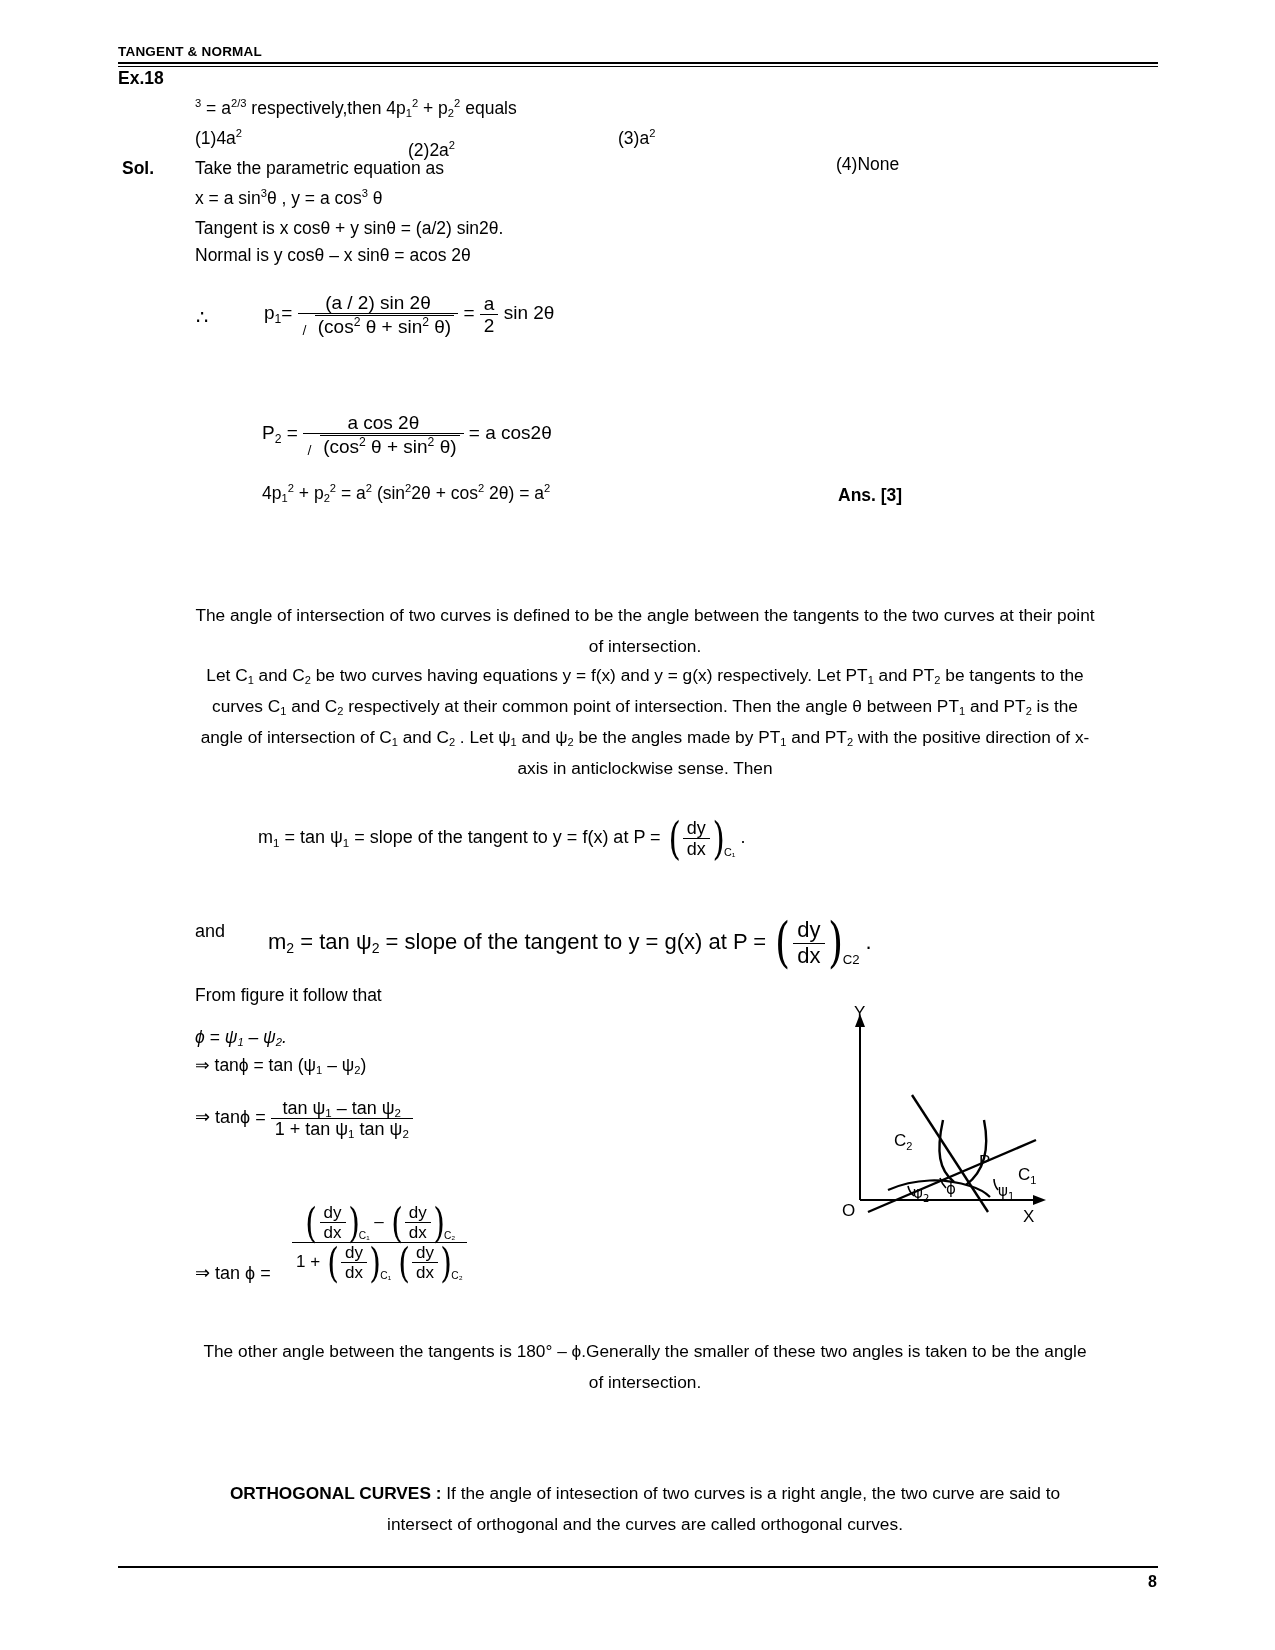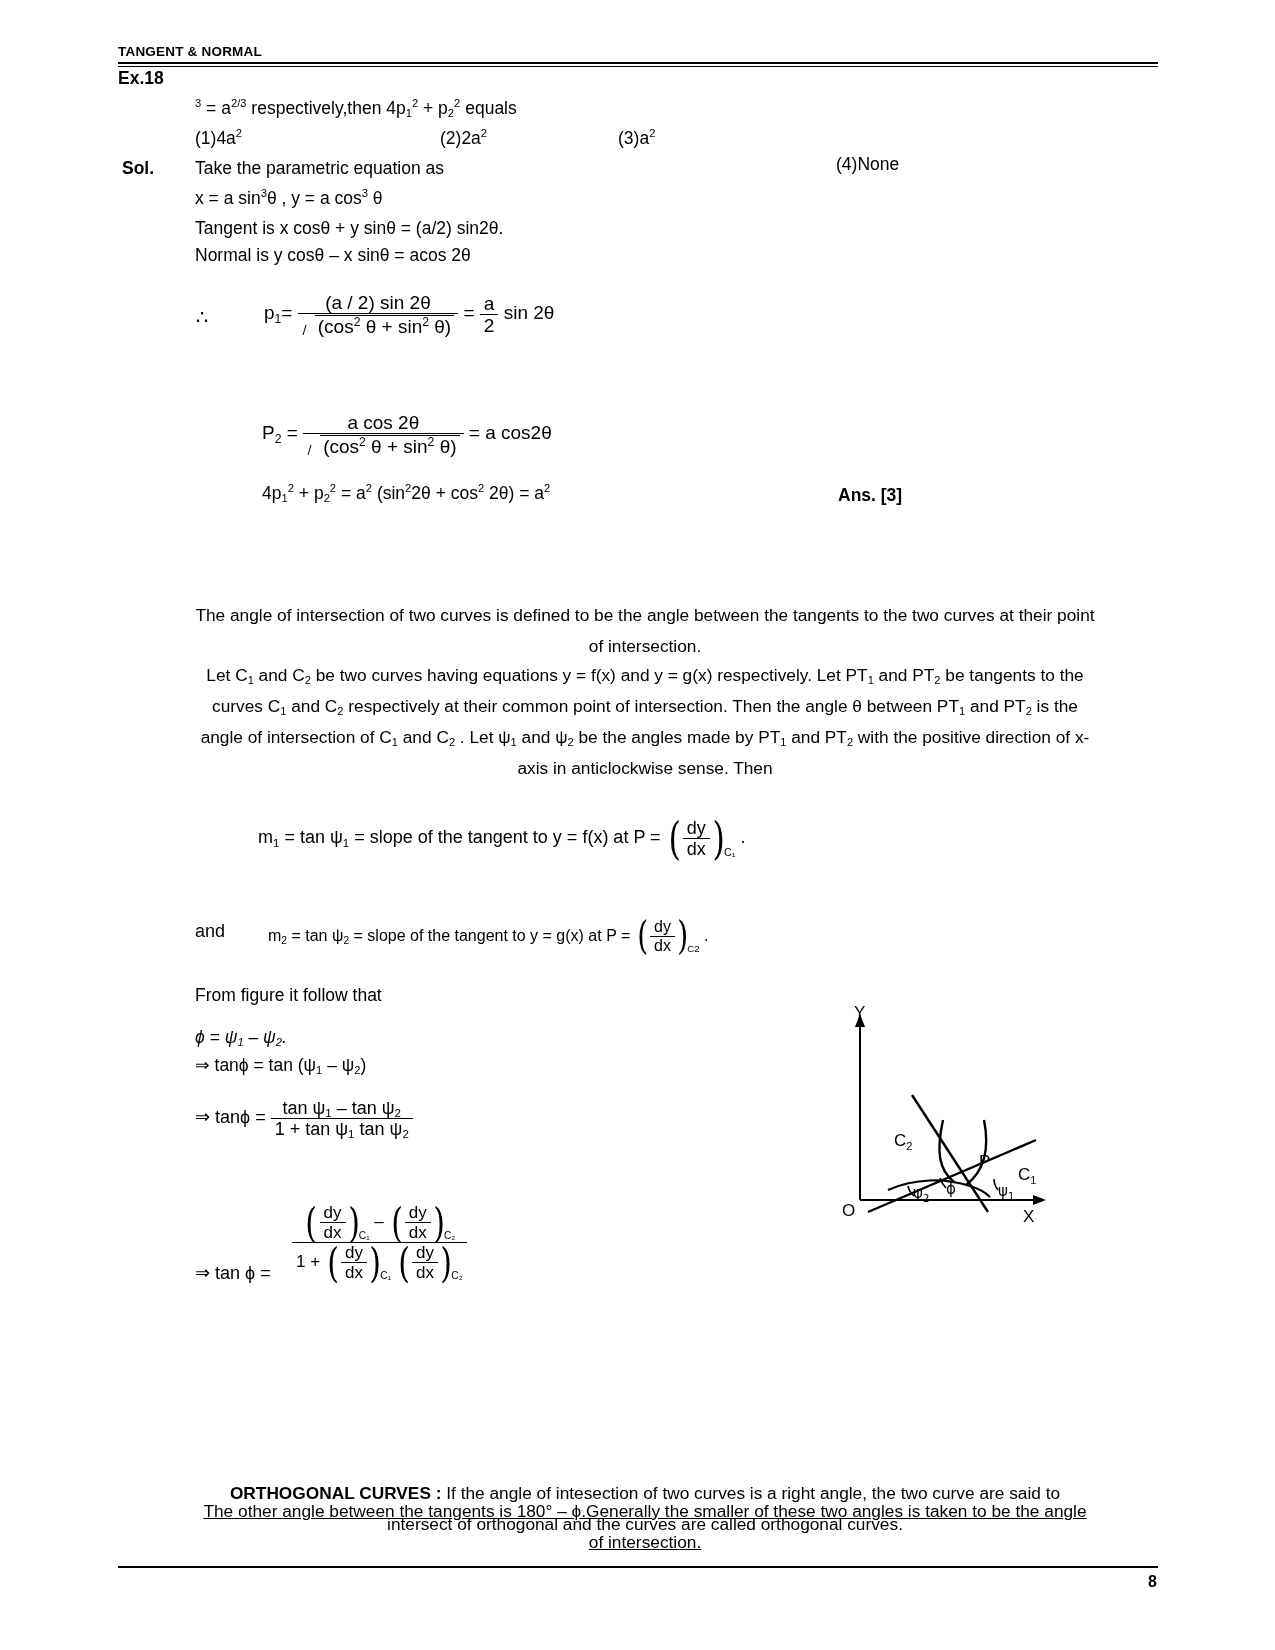--- a/index.html
+++ b/index.html
@@ -74,21 +74,21 @@
   <div class="t b" style="left:118px;top:68px;">Ex.18</div>
 
 
   <div class="t" style="left:195px;top:98px;">
     <sup>3</sup><span> = a</span><sup>2/3</sup><span> respectively,then 4p</span><sub>1</sub><sup>2</sup><span> + p</span><sub>2</sub><sup>2</sup><span> equals</span>
   </div>
 
   <div class="t" style="left:195px;top:128px;">
     <span>(1)</span><span>4a</span><sup>2</sup>
   </div>
-  <div class="t" style="left:408px;top:128px;margin-left:32px;">
+  <div class="t" style="left:408px;top:140px;">
     <span>(2)</span><span>2a</span><sup>2</sup>
   </div>
   <div class="t" style="left:618px;top:128px;">
     <span>(3)</span><span>a</span><sup>2</sup>
   </div>
   <div class="t" style="left:836px;top:128px;margin-top:26px;">
     <span>(4)</span><span>None</span>
   </div>
 
   <div class="t b" style="left:122px;top:158px;">Sol.</div>
@@ -146,21 +146,21 @@
 
   <div class="t" style="left:258px;top:818px;font-size:18px;">
     <span>m</span><sub>1</sub>
     <span>= tan ψ</span><sub>1</sub>
     <span>= slope of the tangent to y = f(x) at P =</span>
     <span class="paren"><span class="pl">(</span><span class="frac"><span class="num">dy</span><span class="den">dx</span></span><span class="pr">)</span><span class="psub">C₁</span></span>
     <span>.</span>
   </div>
 
   <div class="t" style="left:195px;top:920px;font-size:18px;">and</div>
-  <div class="t" style="left:268px;top:918px;font-size:16px;">
+  <div class="t" style="left:268px;top:918px;font-size:22px;">
     <span>m</span><sub>2</sub>
     <span>= tan ψ</span><sub>2</sub>
     <span>= slope of the tangent to y = g(x) at P =</span>
     <span class="paren"><span class="pl">(</span><span class="frac"><span class="num">dy</span><span class="den">dx</span></span><span class="pr">)</span><span class="psub">C2</span></span>
     <span>.</span>
   </div>
 
   <div class="t" style="left:195px;top:985px;">From figure it follow that</div>
 
   <div class="t" style="left:195px;top:1027px;font-style:italic;">
@@ -224,21 +224,21 @@
       <text x="22" y="216" font-family="Liberation Sans, sans-serif" font-size="17">O</text>
       <text x="159" y="167" font-family="Liberation Sans, sans-serif" font-size="17">P</text>
       <text x="198" y="180" font-family="Liberation Sans, sans-serif" font-size="17">C<tspan font-size="11" dy="4">1</tspan></text>
       <text x="74" y="146" font-family="Liberation Sans, sans-serif" font-size="17">C<tspan font-size="11" dy="4">2</tspan></text>
       <text x="93" y="198" font-family="DejaVu Sans, sans-serif" font-size="15">ψ<tspan font-size="10" dy="4">2</tspan></text>
       <text x="126" y="194" font-family="DejaVu Sans, sans-serif" font-size="15">ϕ</text>
       <text x="178" y="196" font-family="DejaVu Sans, sans-serif" font-size="15">ψ<tspan font-size="10" dy="4">1</tspan></text>
     </svg>
   </div>
 
-  <div class="para" style="top:1496px;text-decoration:underline;">
+  <div class="para" style="top:1336px;">
     <p>The other angle between the tangents is 180° – ϕ.Generally the smaller of these two angles is taken to be the angle of intersection.</p>
   </div>
   <div class="para" style="top:1478px;">
     <p><span class="b">ORTHOGONAL CURVES :</span><span> If the angle of intesection of two curves is a right angle, the two curve are said to intersect of orthogonal and the curves are called orthogonal curves.</span></p>
   </div>
 
   <div class="ftr-rule"></div>
   <div class="ftr-num">8</div>
 
 </div>

